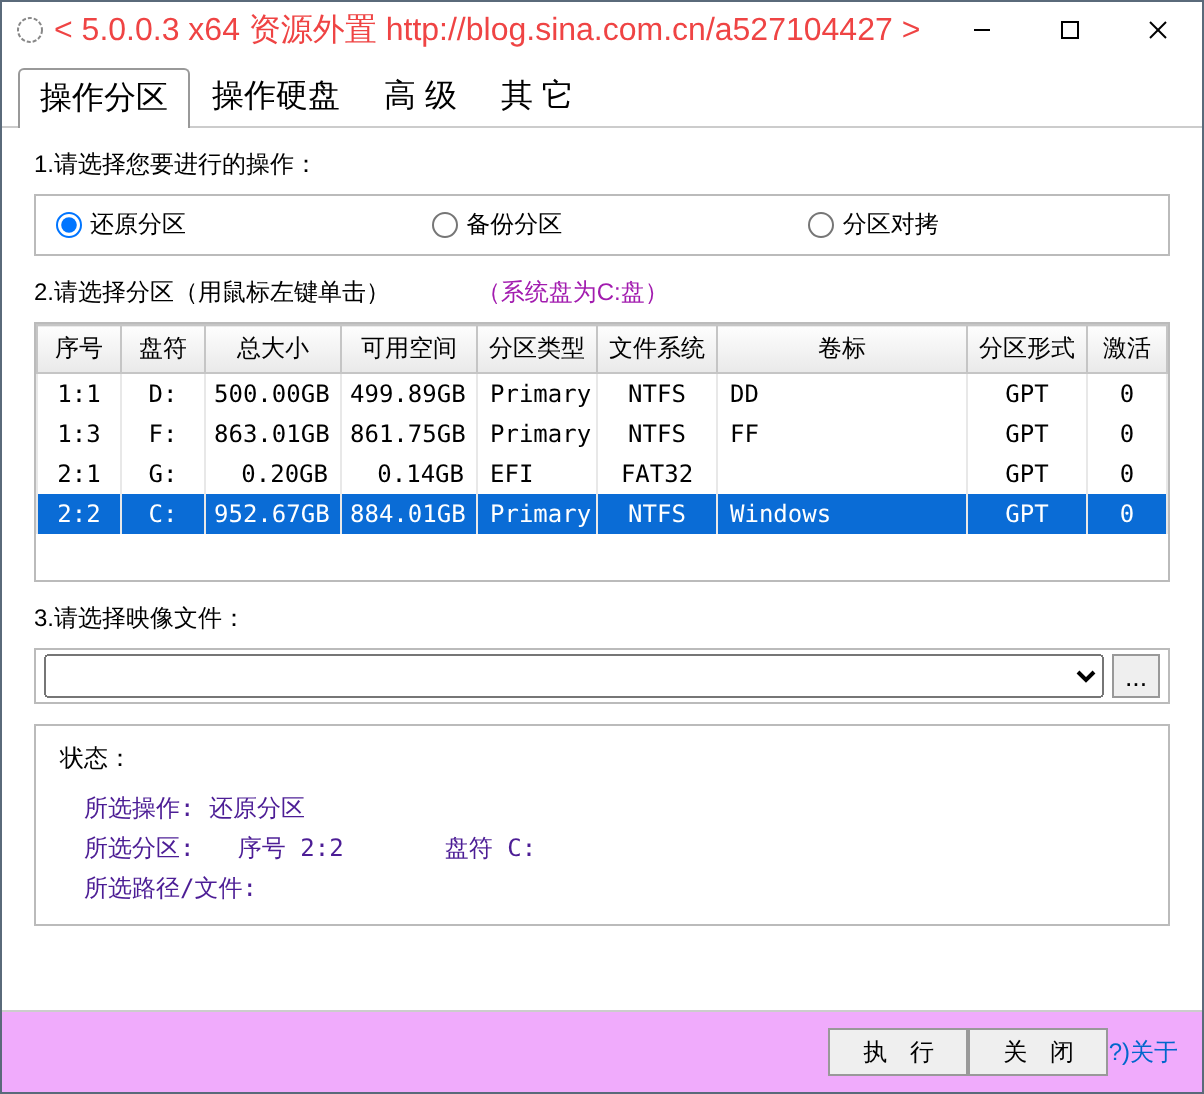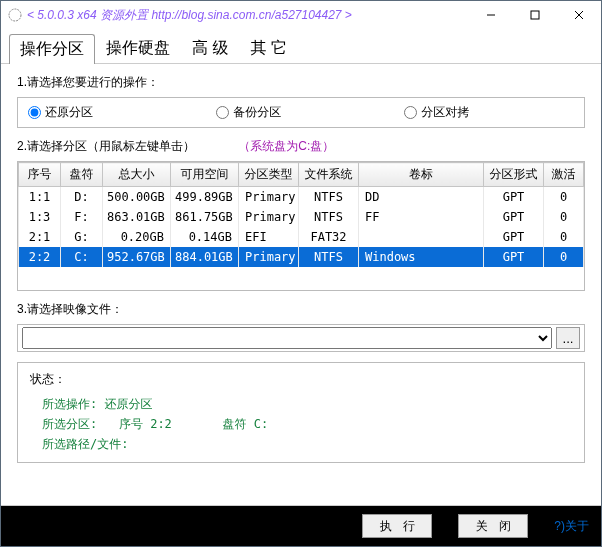--- a/index.html
+++ b/index.html
@@ -1,20 +1,20 @@
 <!DOCTYPE html>
 <html><head>
 <meta charset="utf-8">
 <style>
 * { box-sizing: border-box; margin: 0; padding: 0; }
 body { font-family: "Microsoft YaHei", SimSun, Arial, sans-serif; font-size: 12px; background: #fff; }
 .window { width: 602px; height: 547px; border: 1px solid #5a6a7a; background: #fff; position: relative; display: flex; flex-direction: column; }
 .titlebar { height: 28px; display: flex; align-items: center; padding: 0 0 0 6px; background: #fff; }
 .titlebar-icon { width: 16px; height: 16px; margin-right: 4px; display: flex; align-items: center; justify-content: center; color: #777; }
-.titlebar-text { flex: 1; font-size: 12px; color: #8b5cf6; font-style: italic; }
+.titlebar-text { flex: 1; font-size: 16px; color: #ef4444; }
 .win-controls { display: flex; }
 .win-btn { width: 44px; height: 28px; display: flex; align-items: center; justify-content: center; color: #333; }
 .win-btn svg { width: 10px; height: 10px; }
 .tabs { display: flex; border-bottom: 1px solid #ccc; padding: 4px 8px 0 8px; }
 .tab { padding: 4px 10px; font-size: 16px; border: 1px solid transparent; border-bottom: none; background: #fff; cursor: default; }
 .tab.active { border-color: #999; border-top-left-radius: 3px; border-top-right-radius: 3px; position: relative; top: 1px; background: #fff; }
 .content { flex: 1; padding: 10px 16px; overflow: hidden; }
 .section { margin-bottom: 10px; }
 .section-label { font-size: 12px; margin-bottom: 6px; color: #000; }
 .section-label .hint { color: #a21caf; margin-left: 40px; }
@@ -27,22 +27,22 @@
 .table td { border-left: 1px solid #e8e8e8; border-right: 1px solid #e8e8e8; font-size: 12px; padding: 3px 4px; text-align: center; font-family: Consolas, monospace; }
 .table td.num { text-align: right; padding-right: 6px; }
 .table td.lbl { text-align: left; padding-left: 6px; }
 .table tr.selected td { background: #0a6cd6; color: #fff; }
 .table-wrap { height: 130px; background: #fff; overflow: hidden; }
 .select-row { display: flex; align-items: center; padding: 2px 4px; gap: 4px; }
 .select-row select { flex: 1; height: 22px; font-size: 12px; }
 .dots-btn { width: 24px; height: 22px; border: 1px solid #999; background: #efefef; display: flex; align-items: center; justify-content: center; }
 .status-box { border: 1px solid #bbb; padding: 8px 12px; }
 .status-title { margin-bottom: 6px; }
-.status-line { color: #15803d; font-size: 12px; line-height: 20px; font-family: Consolas, "Microsoft YaHei", monospace; padding-left: 12px; }
-.footer { border-top: 1px solid #ccc; padding: 8px 12px; display: flex; justify-content: flex-end; align-items: center; gap: 26px; background: #000000; }
+.status-line { color: #4c1d95; font-size: 12px; line-height: 20px; font-family: Consolas, "Microsoft YaHei", monospace; padding-left: 12px; }
+.footer { border-top: 1px solid #ccc; padding: 8px 12px; display: flex; justify-content: flex-end; align-items: center; gap: 0; background: #f0abfc; }
 .footer-btn { min-width: 70px; height: 24px; border: 1px solid #999; background: #efefef; font-size: 12px; letter-spacing: 4px; padding-left: 4px; }
 .about-link { color: #0066cc; font-size: 12px; }
 </style>
 </head>
 <body>
 
 <div class="window">
 
   <div class="titlebar">
     <span class="titlebar-icon">

